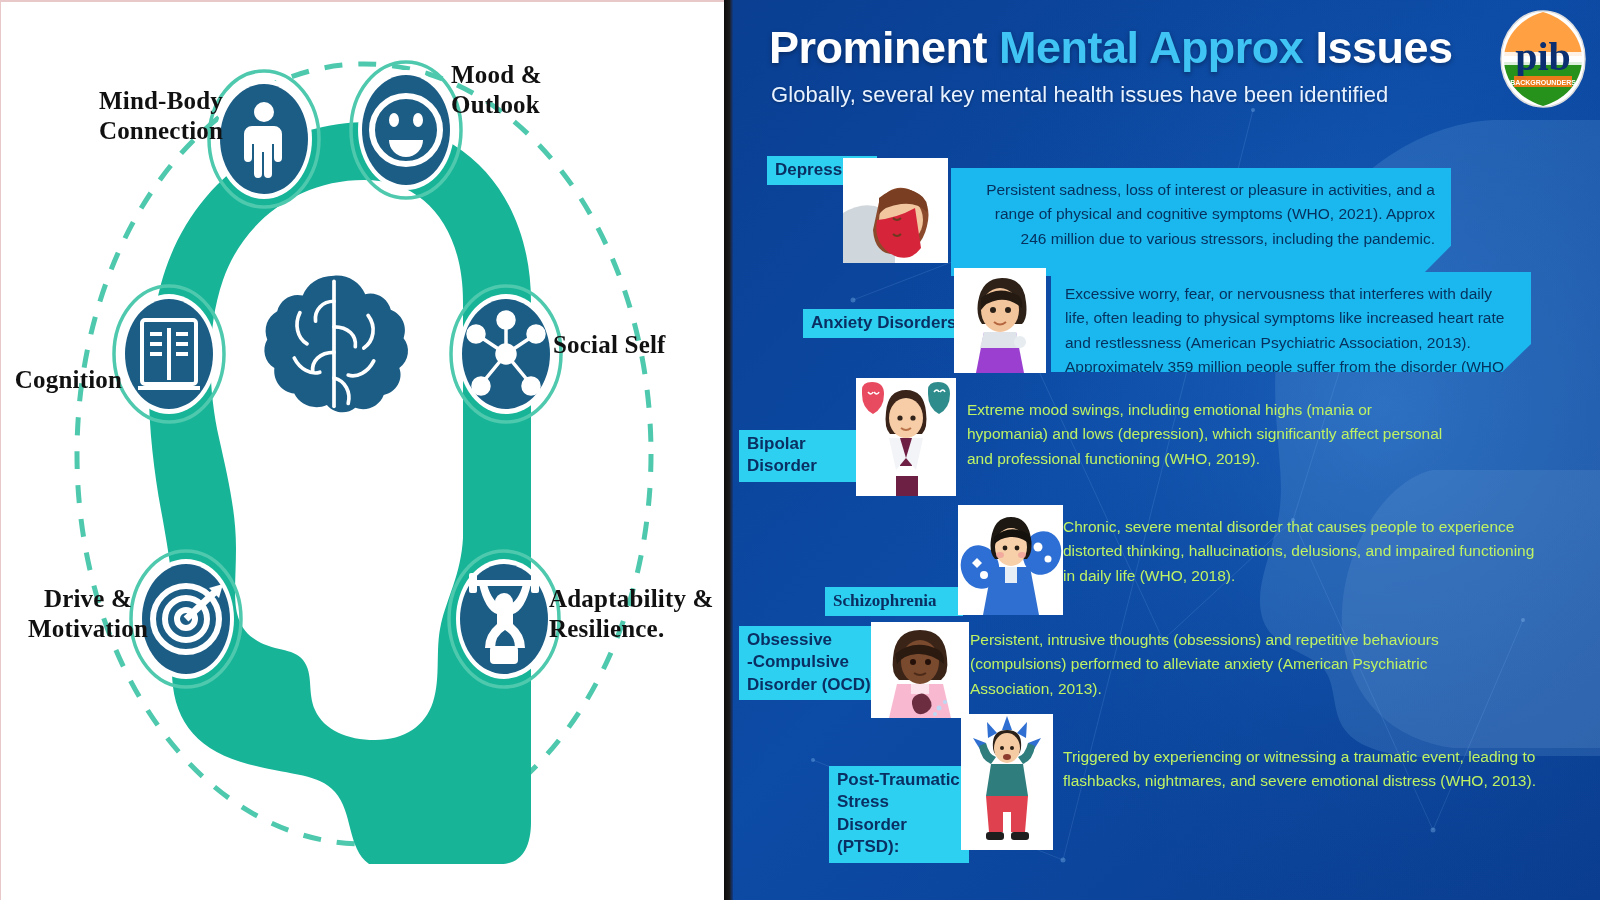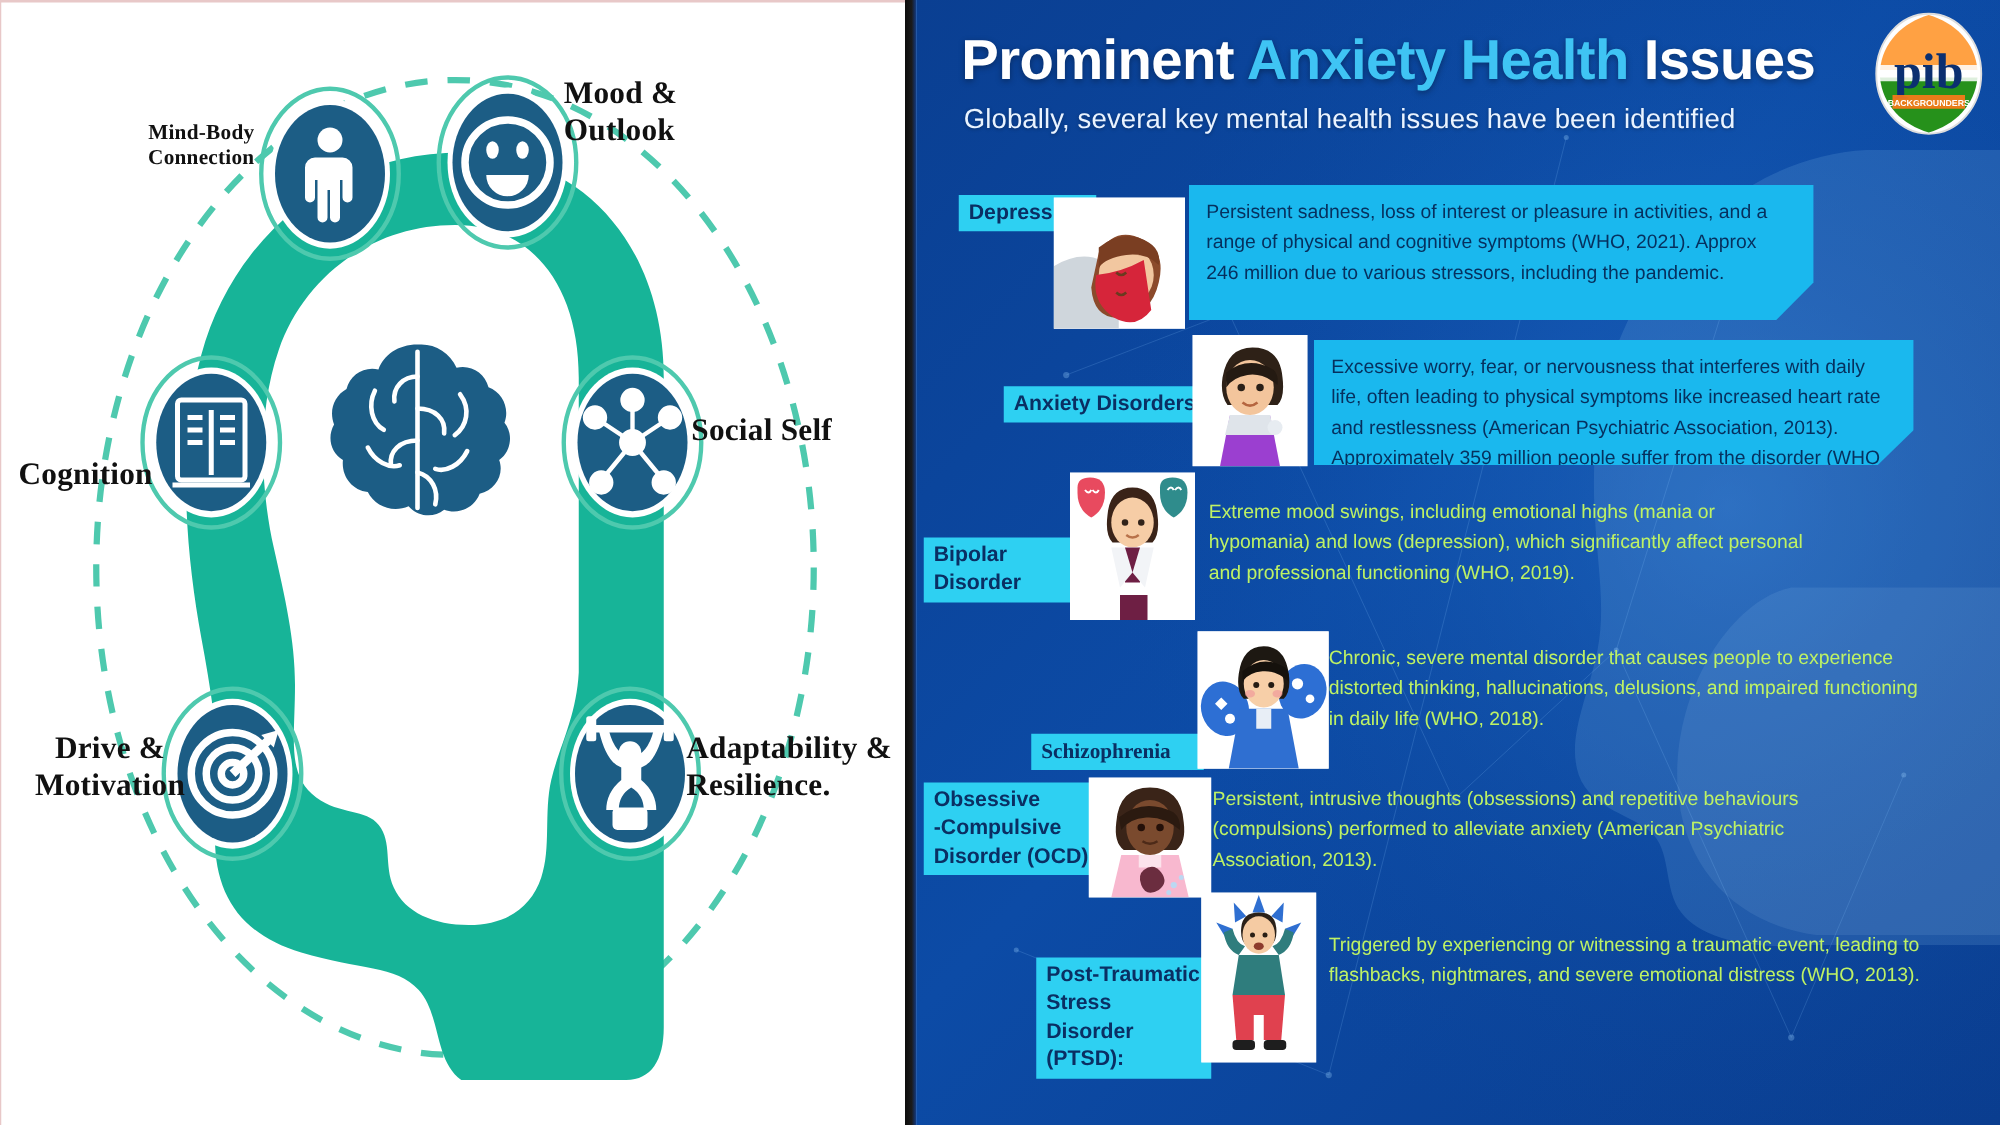--- a/index.html
+++ b/index.html
@@ -7,21 +7,21 @@
        font-family:"Liberation Sans",sans-serif;}
   .stage{position:relative;width:1600px;height:900px;}
 
   
   .left-panel{position:absolute;left:0;top:0;width:726px;height:900px;background:#ffffff;
               border-top:2px solid #e8c8c8;border-left:1px solid #e8c8c8;box-sizing:border-box;overflow:hidden;}
   .left-svg{position:absolute;left:0;top:0;}
   .lp-label{position:absolute;font-family:"Liberation Serif",serif;font-weight:700;
             color:#111;text-align:center;line-height:1.18;letter-spacing:.2px;}
 
-  .lbl-mindbody{left:70px;top:94px;width:180px;font-size:17px;}
+  .lbl-mindbody{left:70px;top:84px;width:180px;font-size:25px;}
   .lbl-mood{left:450px;top:58px;width:150px;font-size:25px;text-align:left;}
   .lbl-cognition{left:0px;top:328px;width:135px;font-size:25px;margin-top:35px;}
   .lbl-social{left:552px;top:328px;width:170px;font-size:25px;text-align:left;}
   .lbl-drive{left:12px;top:582px;width:150px;font-size:25px;}
   .lbl-adapt{left:548px;top:582px;width:178px;font-size:25px;text-align:left;}
   .lbl-center{left:248px;top:548px;width:180px;font-size:26px;color:#1a1a1a;}
 
   .divider{position:absolute;left:724px;top:0;width:9px;height:900px;
            background:linear-gradient(90deg,#0d0d0d 0%,#1b1b1b 60%,#123b86 100%);}
 
@@ -257,21 +257,21 @@
         <circle cx="520" cy="110" r="2"></circle>
           <circle cx="700" cy="830" r="2.5"></circle>
       </g>
       <g stroke="#8cc8ff" stroke-width="0.8" opacity="0.18" fill="none">
         <path d="M120 300 L250 250 L430 640 L560 520 L660 200"></path>
         <path d="M80 760 L330 860 L520 110"></path>
         <path d="M790 620 L700 830 L560 520"></path>
       </g>
     </svg>
 
-    <div class="rp-title"><span>Prominent </span><span class="accent">Anxiety Health </span><span>Issues</span></div>
+    <div class="rp-title"><span>Prominent </span><span class="accent">Mental Approx </span><span>Issues</span></div>
     <div class="rp-sub">Globally, several key mental health issues have been identified</div>
 
     <svg class="logo" viewBox="0 0 90 102">
       <ellipse cx="45" cy="51" rx="42" ry="48" fill="#ffffff" stroke="#dddddd" stroke-width="1.5"></ellipse>
       <path d="M45 4 C24 10 8 26 6 48 L84 48 C82 26 66 10 45 4 Z" fill="#ff9933" opacity="0.92"></path>
       <path d="M6 54 C8 76 24 92 45 98 C66 92 82 76 84 54 Z" fill="#138808" opacity="0.92"></path>
       <rect x="5" y="44" width="80" height="13" fill="#ffffff" opacity="0.85"></rect>
       <text x="45" y="62" font-family="'Liberation Serif',serif" font-size="40" font-weight="700" fill="#0b2f70" text-anchor="middle">pib</text>
       <rect x="16" y="68" width="58" height="11" fill="#ff7a1a" opacity="0.9"></rect>
       <text x="45" y="77" font-family="'Liberation Sans',sans-serif" font-size="7" font-weight="700" fill="#ffffff" text-anchor="middle">BACKGROUNDERS</text>
@@ -283,21 +283,21 @@
         <svg width="105" height="105" viewBox="0 0 105 105">
           <rect width="105" height="105" fill="#ffffff"></rect>
           <path d="M0 55 q30 -18 52 6 l0 44 l-52 0 z" fill="#cfd6dc"></path>
           <path d="M36 44 q14 -22 36 -10 q18 10 12 34 q-6 26 -30 28 q-22 2 -24 -24 z" fill="#8b4a2b"></path>
           <ellipse cx="58" cy="62" rx="22" ry="24" fill="#f2c7a0"></ellipse>
           <path d="M36 40 q20 -16 40 -4 q10 6 8 18 q-10 -10 -26 -8 q-16 2 -22 10 z" fill="#7a3e22"></path>
           <path d="M34 62 q-4 22 14 34 q18 10 30 -6 l-6 -40 q-18 10 -38 12 z" fill="#d6253a"></path>
           <path d="M50 60 q4 4 8 0 M50 76 q4 4 8 0" stroke="#6b3a1f" stroke-width="2" fill="none"></path>
         </svg>
       </div>
-      <div class="desc on-cyan" style="left:218px;top:148px;width:500px;height:108px;">Persistent sadness, loss of interest or pleasure in activities, and a range of physical and cognitive symptoms (WHO, 2021). Approx 246 million due to various stressors, including the pandemic.</div>
+      <div class="desc on-cyan" style="left:218px;top:168px;width:500px;height:108px;text-align:right;">Persistent sadness, loss of interest or pleasure in activities, and a range of physical and cognitive symptoms (WHO, 2021). Approx 246 million due to various stressors, including the pandemic.</div>
     </div>
 
     <div class="entry">
       <div class="badge" style="left:70px;top:309px;width:165px;">Anxiety Disorders</div>
       <div class="thumb" style="left:221px;top:268px;width:92px;height:105px;">
         <svg width="92" height="105" viewBox="0 0 92 105">
           <rect width="92" height="105" fill="#ffffff"></rect>
           <path d="M24 34 q4 -24 24 -24 q22 0 24 24 q2 16 -4 22 l-40 0 q-6 -8 -4 -22 z" fill="#2e2117"></path>
           <ellipse cx="46" cy="42" rx="19" ry="22" fill="#f3c59c"></ellipse>
           <path d="M27 30 q18 -14 38 -2 q4 4 3 12 q-12 -10 -24 -8 q-12 2 -17 10 z" fill="#241a12"></path>

